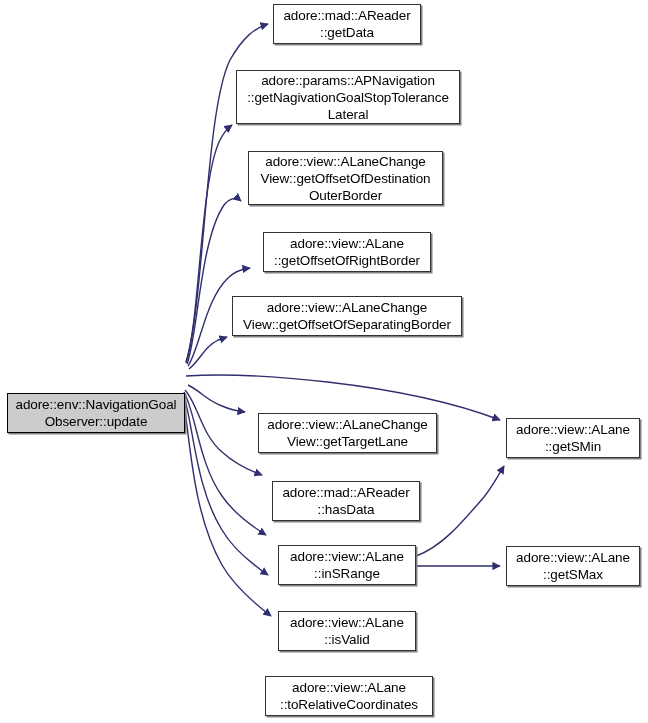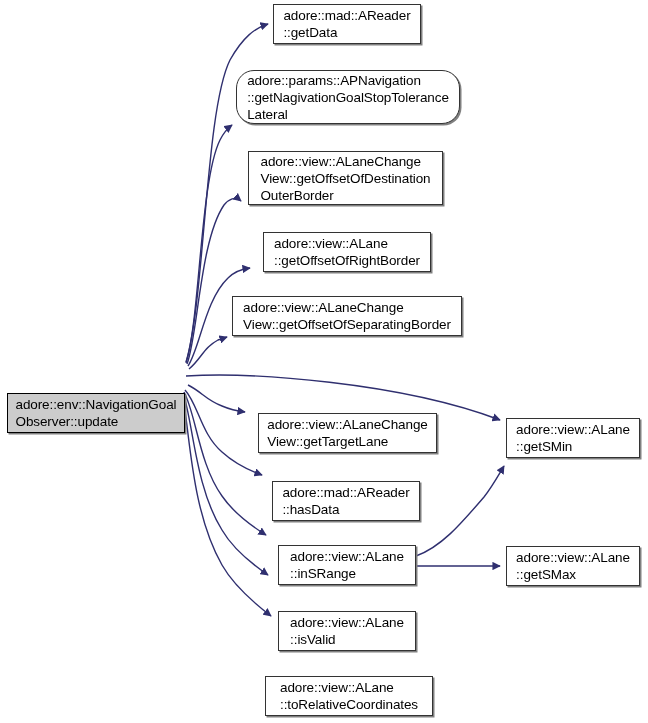--- a/index.html
+++ b/index.html
@@ -32,20 +32,21 @@
   }
   .node {
     position: absolute;
     box-sizing: border-box;
     border: 1px solid #333333;
     background: #ffffff;
     color: #000000;
     display: flex;
     align-items: center;
     justify-content: center;
+    text-align: center;
     font-size: 13.5px;
     line-height: 1.26;
     letter-spacing: -0.1px;
     white-space: pre-line;
     box-shadow: 1.5px 1.5px 0 0 #808080;
   }
   .node.root {
     background: #cccccc;
     border: 1px solid #000000;
   }
@@ -81,21 +82,21 @@
         <path d="M 416,556 C 441,547 460,525 484,497 C 492,487 498,476 504,466" marker-end="url(#arrow)" stroke="#2f2f6f"></path>
         <path d="M 416,566 L 500,566" marker-end="url(#arrow)" stroke="#2f2f6f"></path>
       </g>
   </svg>
 
   <div id="node-layer">
       <div class="node root" style="left: 7px; top: 356px; width: 178px; height: 40px; margin-top: 37px;"><span class="node-label">adore::env::NavigationGoal
 Observer::update</span></div>
       <div class="node" style="left: 273px; top: 4px; width: 148px; height: 40px;"><span class="node-label">adore::mad::AReader
 ::getData</span></div>
-      <div class="node" style="left: 236px; top: 70px; width: 224px; height: 54px; border-radius: 18px;"><span class="node-label">adore::params::APNavigation
+      <div class="node" style="left: 236px; top: 70px; width: 224px; height: 54px;"><span class="node-label">adore::params::APNavigation
 ::getNagivationGoalStopTolerance
 Lateral</span></div>
       <div class="node" style="left: 248px; top: 151px; width: 195px; height: 54px;"><span class="node-label">adore::view::ALaneChange
 View::getOffsetOfDestination
 OuterBorder</span></div>
       <div class="node" style="left: 263px; top: 232px; width: 168px; height: 40px;"><span class="node-label">adore::view::ALane
 ::getOffsetOfRightBorder</span></div>
       <div class="node" style="left: 232px; top: 296px; width: 230px; height: 40px;"><span class="node-label">adore::view::ALaneChange
 View::getOffsetOfSeparatingBorder</span></div>
       <div class="node" style="left: 258px; top: 413px; width: 179px; height: 40px;"><span class="node-label">adore::view::ALaneChange

